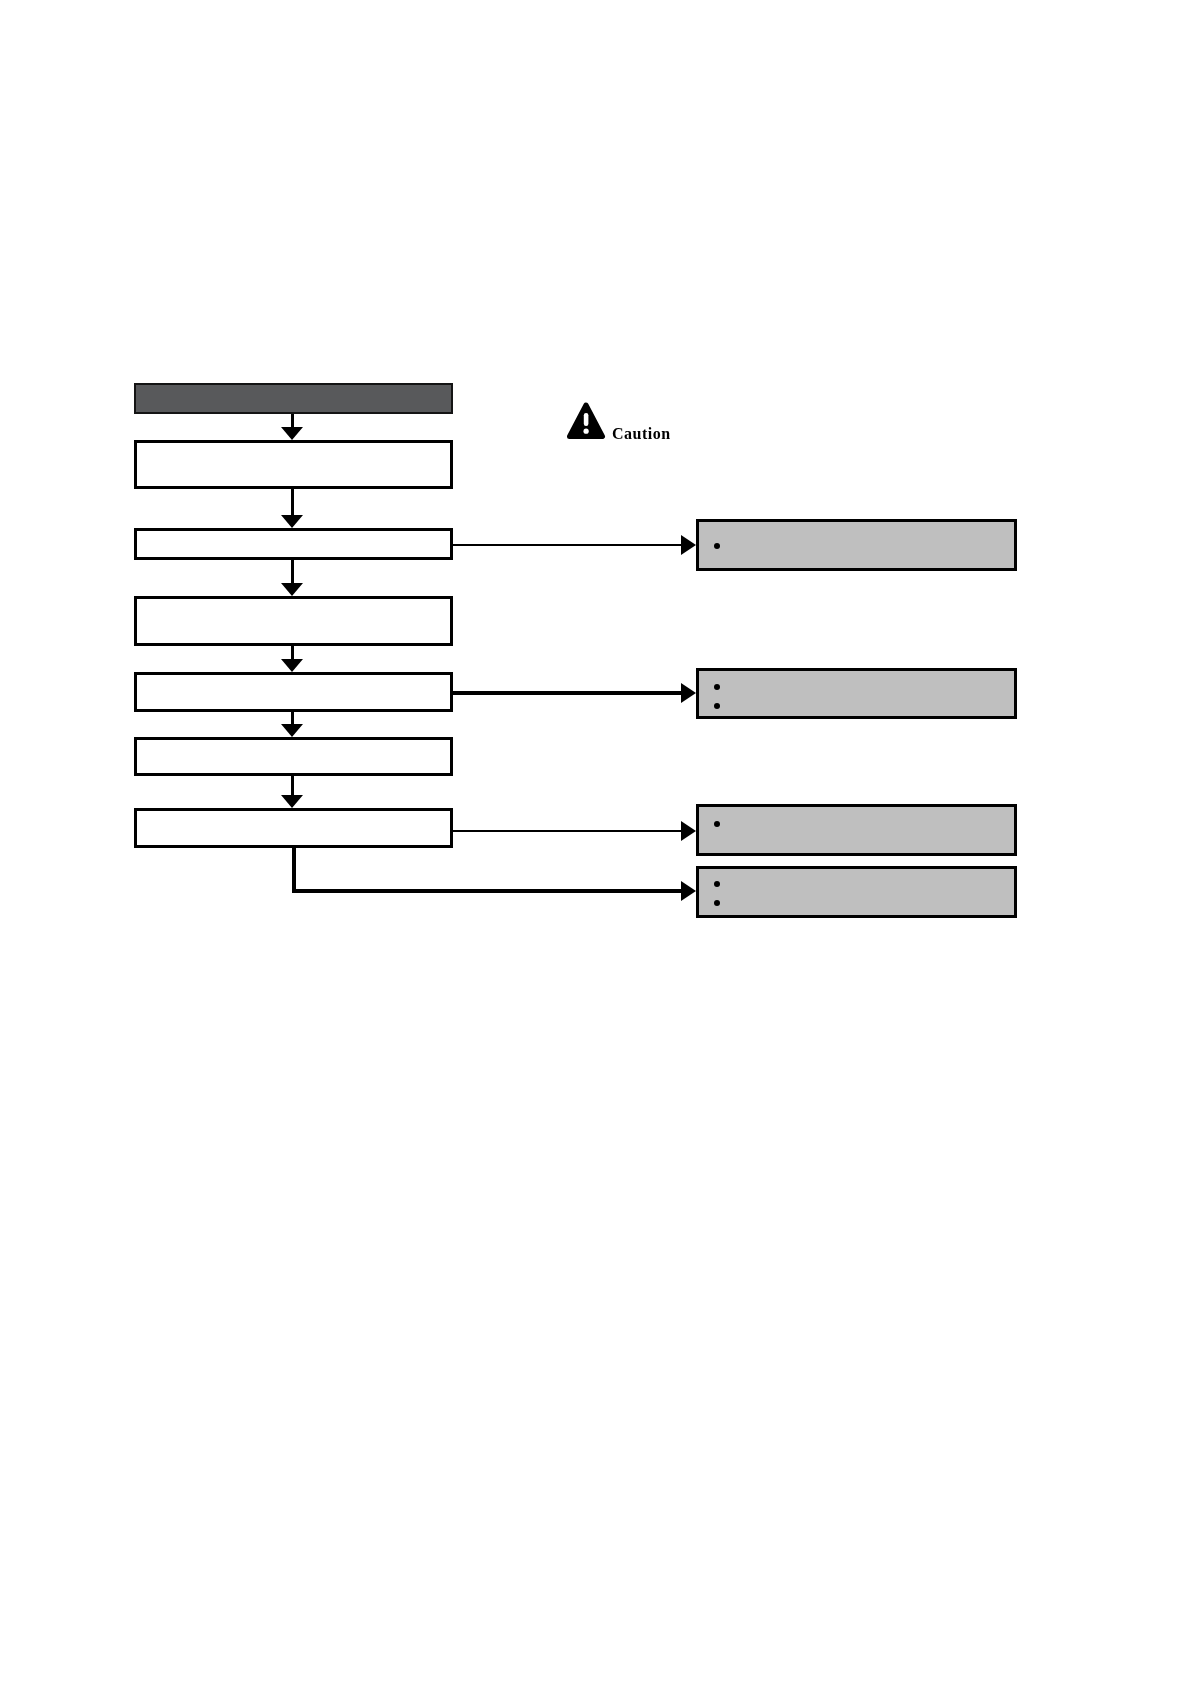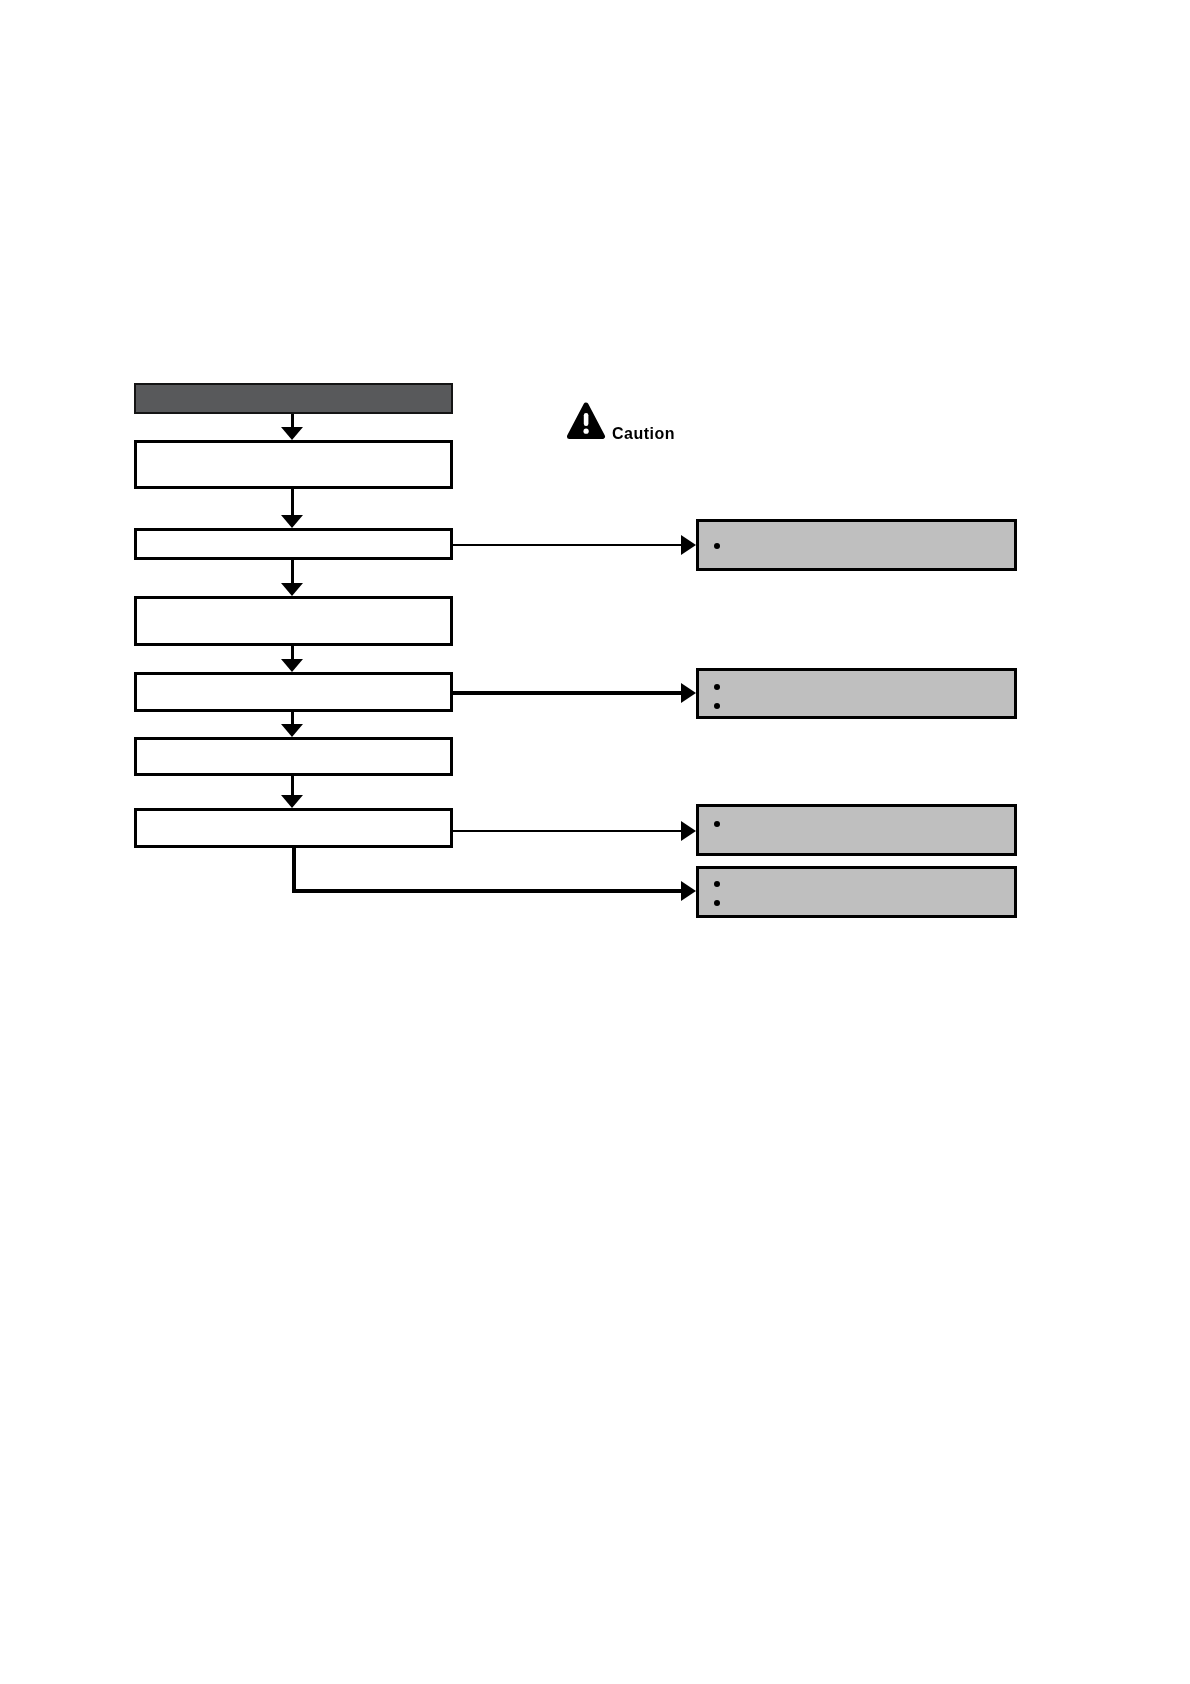--- a/index.html
+++ b/index.html
@@ -61,21 +61,21 @@
     position:absolute;left:681px;width:0;height:0;
     border-top:10px solid transparent;border-bottom:10px solid transparent;
     border-left:15px solid #000000;
   }
   #rh1{top:535px;} #rh2{top:683px;} #rh3{top:821px;} #rh4{top:881px;}
   
   .caution-wrap{position:absolute;left:566px;top:401px;width:220px;height:42px;}
   .caution-svg{position:absolute;left:0;top:0;}
   .caution-label{
     position:absolute;left:46px;top:24px;
-    font-size:16px;font-weight:bold;color:#000000;letter-spacing:0.5px;
+    font-size:16px;font-weight:bold;color:#000000;letter-spacing:0.5px;font-family:Liberation Serif, serif;
   }
 </style>
 </head>
 <body>
 
 <div class="page">
 
   <div class="fbox title-box"></div>
 
   <div class="vstem" id="v1"></div>

